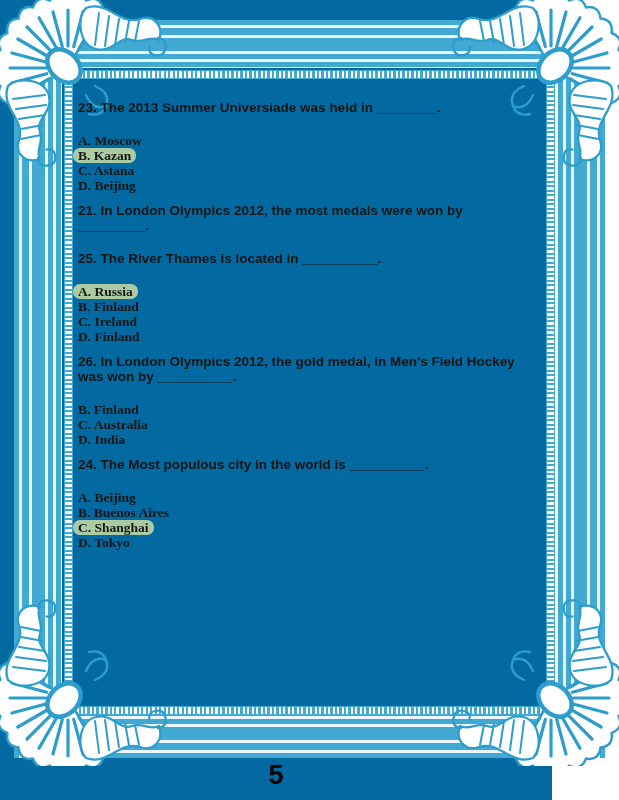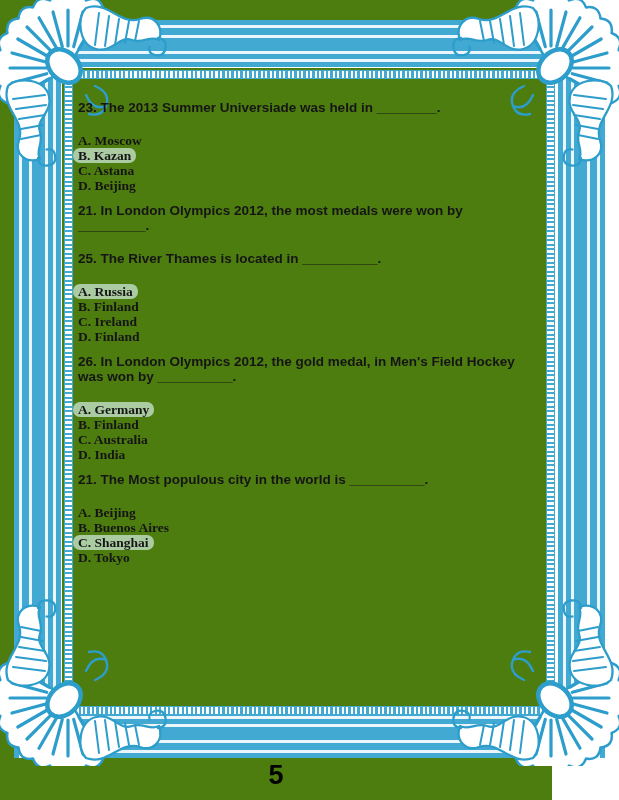--- a/index.html
+++ b/index.html
@@ -5,21 +5,21 @@
   :root{
     --blue:#42A9D2;
     --ornb:#2D9DCB;
     --hl:#ABCBA3;
     --ink:#151515;
     --gap:#EAF6FB;
   }
   *{margin:0;padding:0;box-sizing:border-box;}
   html,body{width:619px;height:800px;background:#ffffff;overflow:hidden;}
   body{font-family:"Liberation Sans", sans-serif;font-weight:700;color:var(--ink);}
-  .page{position:relative;width:552px;height:800px;background:#4d7c0f;}
+  .page{position:relative;width:552px;height:800px;background:#0369a1;}
 
   
   .frame{position:absolute;left:0;top:0;width:619px;height:766px;}
   .band{position:absolute;}
   .band-top{
     left:62px;right:62px;top:20px;height:48px;
     background:linear-gradient(180deg,
       var(--blue) 0,var(--blue) 5px,
       var(--gap) 5px,var(--gap) 8px,
       var(--blue) 8px,var(--blue) 15px,
@@ -192,30 +192,29 @@
             <div class="opt"><span class="opt-text">D. Finland</span></div>
           </div>
   </div>
 
   <div class="question">
     <div class="q-text">
             <div class="q-line">26. In London Olympics 2012, the gold medal, in Men's Field Hockey</div>
             <div class="q-line">was won by __________.</div>
           </div>
     <div class="opts">
-            <div class="opt"><span class="opt-text hl">A. Germany</span></div>
             <div class="opt"><span class="opt-text">B. Finland</span></div>
             <div class="opt"><span class="opt-text">C. Australia</span></div>
             <div class="opt"><span class="opt-text">D. India</span></div>
           </div>
   </div>
 
   <div class="question">
     <div class="q-text">
-            <div class="q-line">21. The Most populous city in the world is __________.</div>
+            <div class="q-line">24. The Most populous city in the world is __________.</div>
           </div>
     <div class="opts">
             <div class="opt"><span class="opt-text">A. Beijing</span></div>
             <div class="opt"><span class="opt-text">B. Buenos Aires</span></div>
             <div class="opt"><span class="opt-text hl">C. Shanghai</span></div>
             <div class="opt"><span class="opt-text">D. Tokyo</span></div>
           </div>
   </div>
 </div>
   </main>

